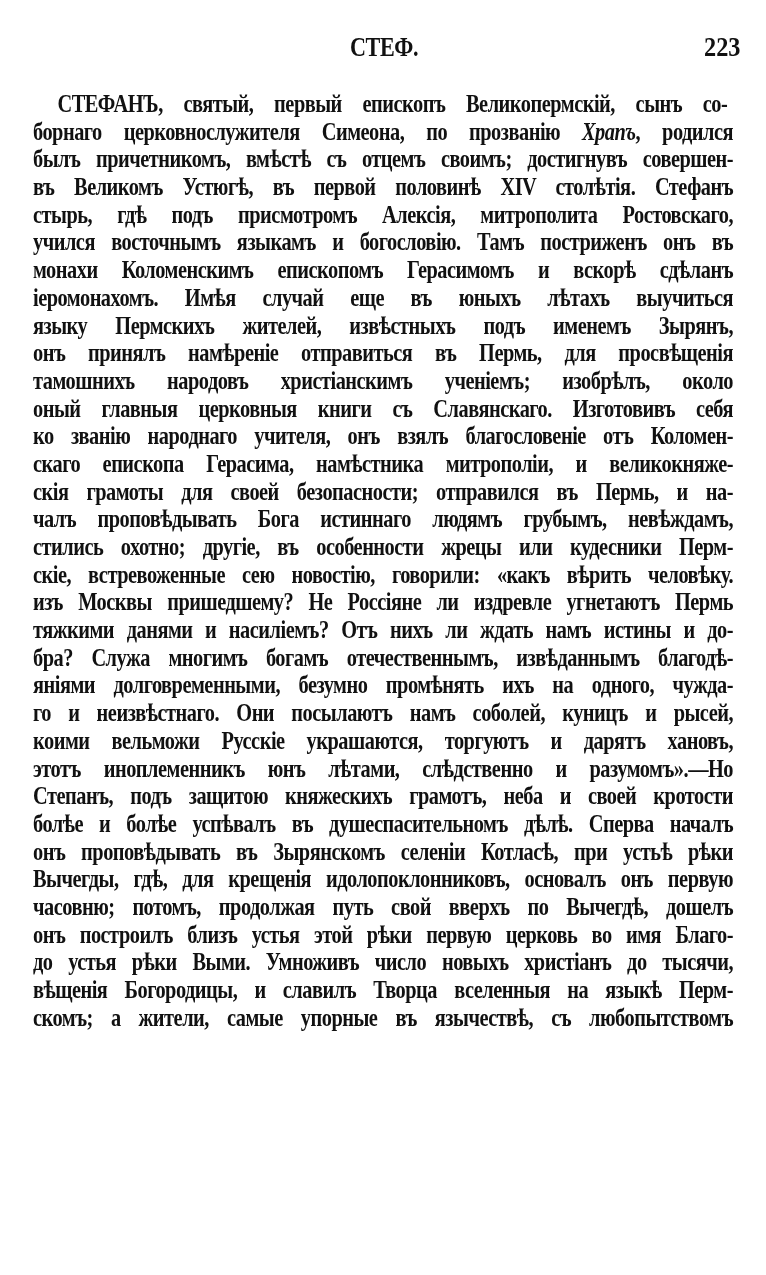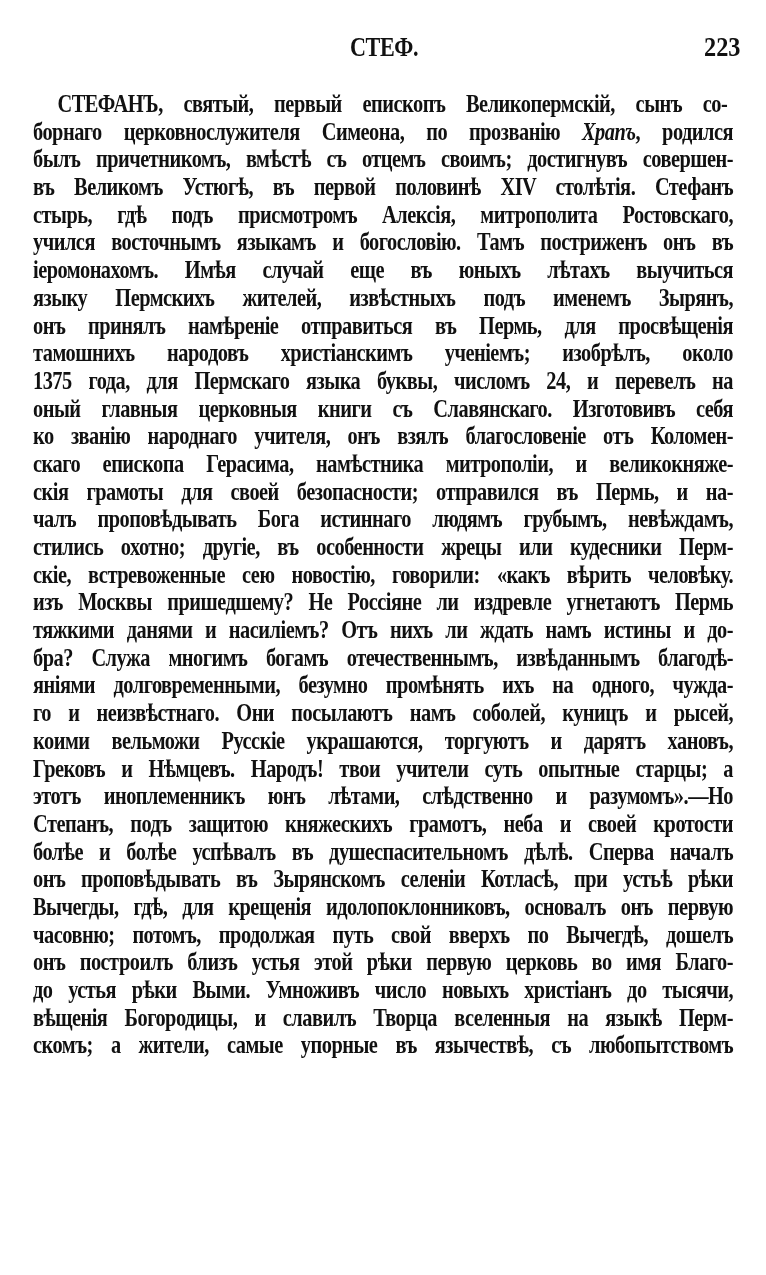--- a/index.html
+++ b/index.html
@@ -63,33 +63,33 @@
       <div class="line">
         <span class="line-inner">въ Великомъ Устюгѣ, въ первой половинѣ XIV столѣтія. Стефанъ</span>
       </div>
       <div class="line">
         <span class="line-inner">стырь, гдѣ подъ присмотромъ Алексія, митрополита Ростовскаго,</span>
       </div>
       <div class="line">
         <span class="line-inner">учился восточнымъ языкамъ и богословію. Тамъ постриженъ онъ въ</span>
       </div>
       <div class="line">
+        <span class="line-inner">монахи Коломенскимъ епископомъ Герасимомъ и вскорѣ сдѣланъ</span>
+      </div>
+      <div class="line">
         <span class="line-inner">іеромонахомъ. Имѣя случай еще въ юныхъ лѣтахъ выучиться</span>
       </div>
       <div class="line">
         <span class="line-inner">языку Пермскихъ жителей, извѣстныхъ подъ именемъ Зырянъ,</span>
       </div>
       <div class="line">
         <span class="line-inner">онъ принялъ намѣреніе отправиться въ Пермь, для просвѣщенія</span>
       </div>
       <div class="line">
         <span class="line-inner">тамошнихъ народовъ христіанскимъ ученіемъ; изобрѣлъ, около</span>
-      </div>
-      <div class="line">
-        <span class="line-inner">1375 года, для Пермскаго языка буквы, числомъ 24, и перевелъ на</span>
       </div>
       <div class="line">
         <span class="line-inner">оный главныя церковныя книги съ Славянскаго. Изготовивъ себя</span>
       </div>
       <div class="line">
         <span class="line-inner">ко званію народнаго учителя, онъ взялъ благословеніе отъ Коломен-</span>
       </div>
       <div class="line">
         <span class="line-inner">скаго епископа Герасима, намѣстника митрополіи, и великокняже-</span>
       </div>
@@ -117,23 +117,20 @@
       <div class="line">
         <span class="line-inner">яніями долговременными, безумно промѣнять ихъ на одного, чужда-</span>
       </div>
       <div class="line">
         <span class="line-inner">го и неизвѣстнаго. Они посылаютъ намъ соболей, куницъ и рысей,</span>
       </div>
       <div class="line">
         <span class="line-inner">коими вельможи Русскіе украшаются, торгуютъ и дарятъ хановъ,</span>
       </div>
       <div class="line">
-        <span class="line-inner">Грековъ и Нѣмцевъ. Народъ! твои учители суть опытные старцы; а</span>
-      </div>
-      <div class="line">
         <span class="line-inner">этотъ иноплеменникъ юнъ лѣтами, слѣдственно и разумомъ».—Но</span>
       </div>
       <div class="line">
         <span class="line-inner">Степанъ, подъ защитою княжескихъ грамотъ, неба и своей кротости</span>
       </div>
       <div class="line">
         <span class="line-inner">болѣе и болѣе успѣвалъ въ душеспасительномъ дѣлѣ. Сперва началъ</span>
       </div>
       <div class="line">
         <span class="line-inner">онъ проповѣдывать въ Зырянскомъ селеніи Котласѣ, при устьѣ рѣки</span>

